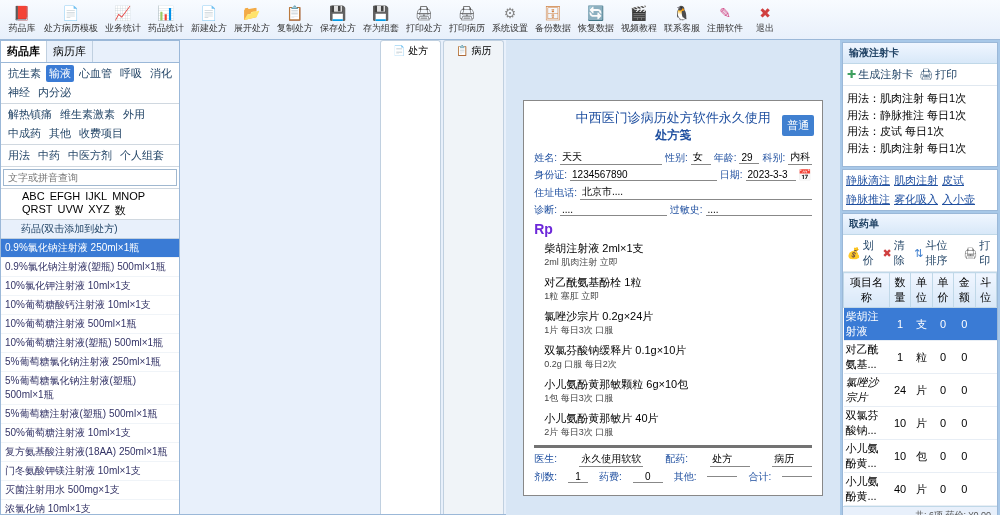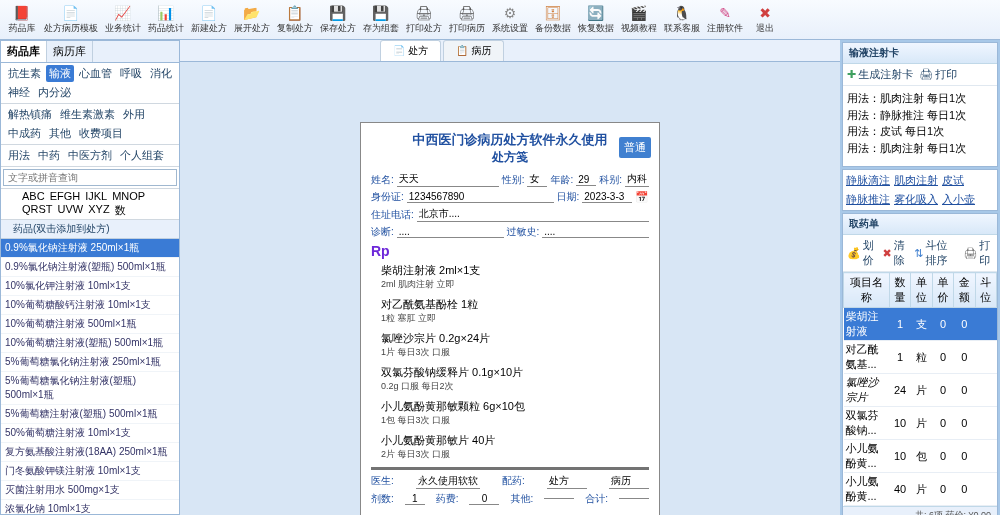--- a/index.html
+++ b/index.html
@@ -13,31 +13,31 @@
 .tabs { display: flex; background: #e8f0fb; border-bottom: 1px solid #9bb8d8; font-size: 10px; }
 .tab { padding: 3px 6px; cursor: pointer; border-right: 1px solid #c0d0e0; }
 .tab.active { background: #fff; font-weight: bold; }
 .cat-row { display: flex; flex-wrap: wrap; padding: 2px 4px; gap: 2px; font-size: 10px; border-bottom: 1px solid #d0d8e0; }
 .cat-item { padding: 1px 3px; cursor: pointer; color: #246; }
 .cat-item.active { background: #3a7bd5; color: #fff; border-radius: 2px; }
 .search-box { padding: 2px; border-bottom: 1px solid #d0d8e0; }
 .search-box input { width: 100%; padding: 2px 4px; border: 1px solid #a0b8d0; font-size: 10px; }
 .alpha-row { display: flex; flex-wrap: wrap; padding: 1px 19px; font-size: 9px; border-bottom: 1px solid #d0d8e0; gap: 1px; }
 .alpha-item { padding: 0 2px; cursor: pointer; }
-.drug-header { background: #e8f0fb; padding: 2px 12px; font-size: 10px; border-bottom: 1px solid #c0d0e0; color: #246; }
+.drug-header { background: #e8f0fb; padding: 2px 20px; font-size: 10px; border-bottom: 1px solid #c0d0e0; color: #246; }
 .drug-list { flex: 1; overflow-y: auto; }
 .drug-item { padding: 2px 4px; font-size: 10px; cursor: pointer; border-bottom: 1px solid #f0f4f8; color: #336; }
 .drug-item.selected { background: #3a7bd5; color: #fff; }
-.center { flex: 1; background: #d8e6f5; display: flex; flex-direction: column; }
+.center { flex: 1; background: #d8e6f5; display: flex; flex-direction: row; }
 .center-tabs { display: flex; background: #e8f0fb; border-bottom: 1px solid #9bb8d8; padding-left: 200px; }
 .center-tab { padding: 3px 12px; cursor: pointer; font-size: 10px; border: 1px solid #c0d0e0; border-bottom: none; background: #f0f4f8; margin-right: 2px; border-radius: 3px 3px 0 0; }
 .center-tab.active { background: #fff; }
 .rx-container { flex: 1; display: flex; align-items: flex-start; justify-content: center; padding-top: 60px; }
 .rx-sheet { width: 300px; background: #fff; border: 1px solid #888; padding: 8px 10px; position: relative; min-height: 340px; }
-.rx-title { text-align: center; font-size: 13px; font-weight: bold; color: #2050a0; }
+.rx-title { text-align: center; font-size: 13px; font-weight: normal; color: #2050a0; }
 .rx-subtitle { text-align: center; font-size: 12px; font-weight: bold; color: #2050a0; margin-bottom: 6px; }
 .rx-badge { position: absolute; right: 8px; top: 14px; background: #4080d0; color: #fff; padding: 3px 5px; font-size: 11px; border-radius: 2px; }
 .rx-row { display: flex; margin-bottom: 3px; font-size: 10px; align-items: center; gap: 3px; justify-content: space-between; }
 .rx-label { color: #2050a0; font-size: 10px; white-space: nowrap; }
 .rx-field { border-bottom: 1px solid #888; min-width: 30px; flex: 1; padding: 0 2px; font-size: 10px; }
 .rx-fixed { border-bottom: 1px solid #888; padding: 0 2px; font-size: 10px; }
 .rp { font-size: 14px; font-weight: bold; color: #6d28d9; margin: 4px 0; }
 .rx-drugs { font-size: 10px; line-height: 1.4; padding-left: 10px; min-height: 120px; }
 .rx-drug { margin-bottom: 6px; }
 .rx-drug-sub { font-size: 9px; color: #444; }

